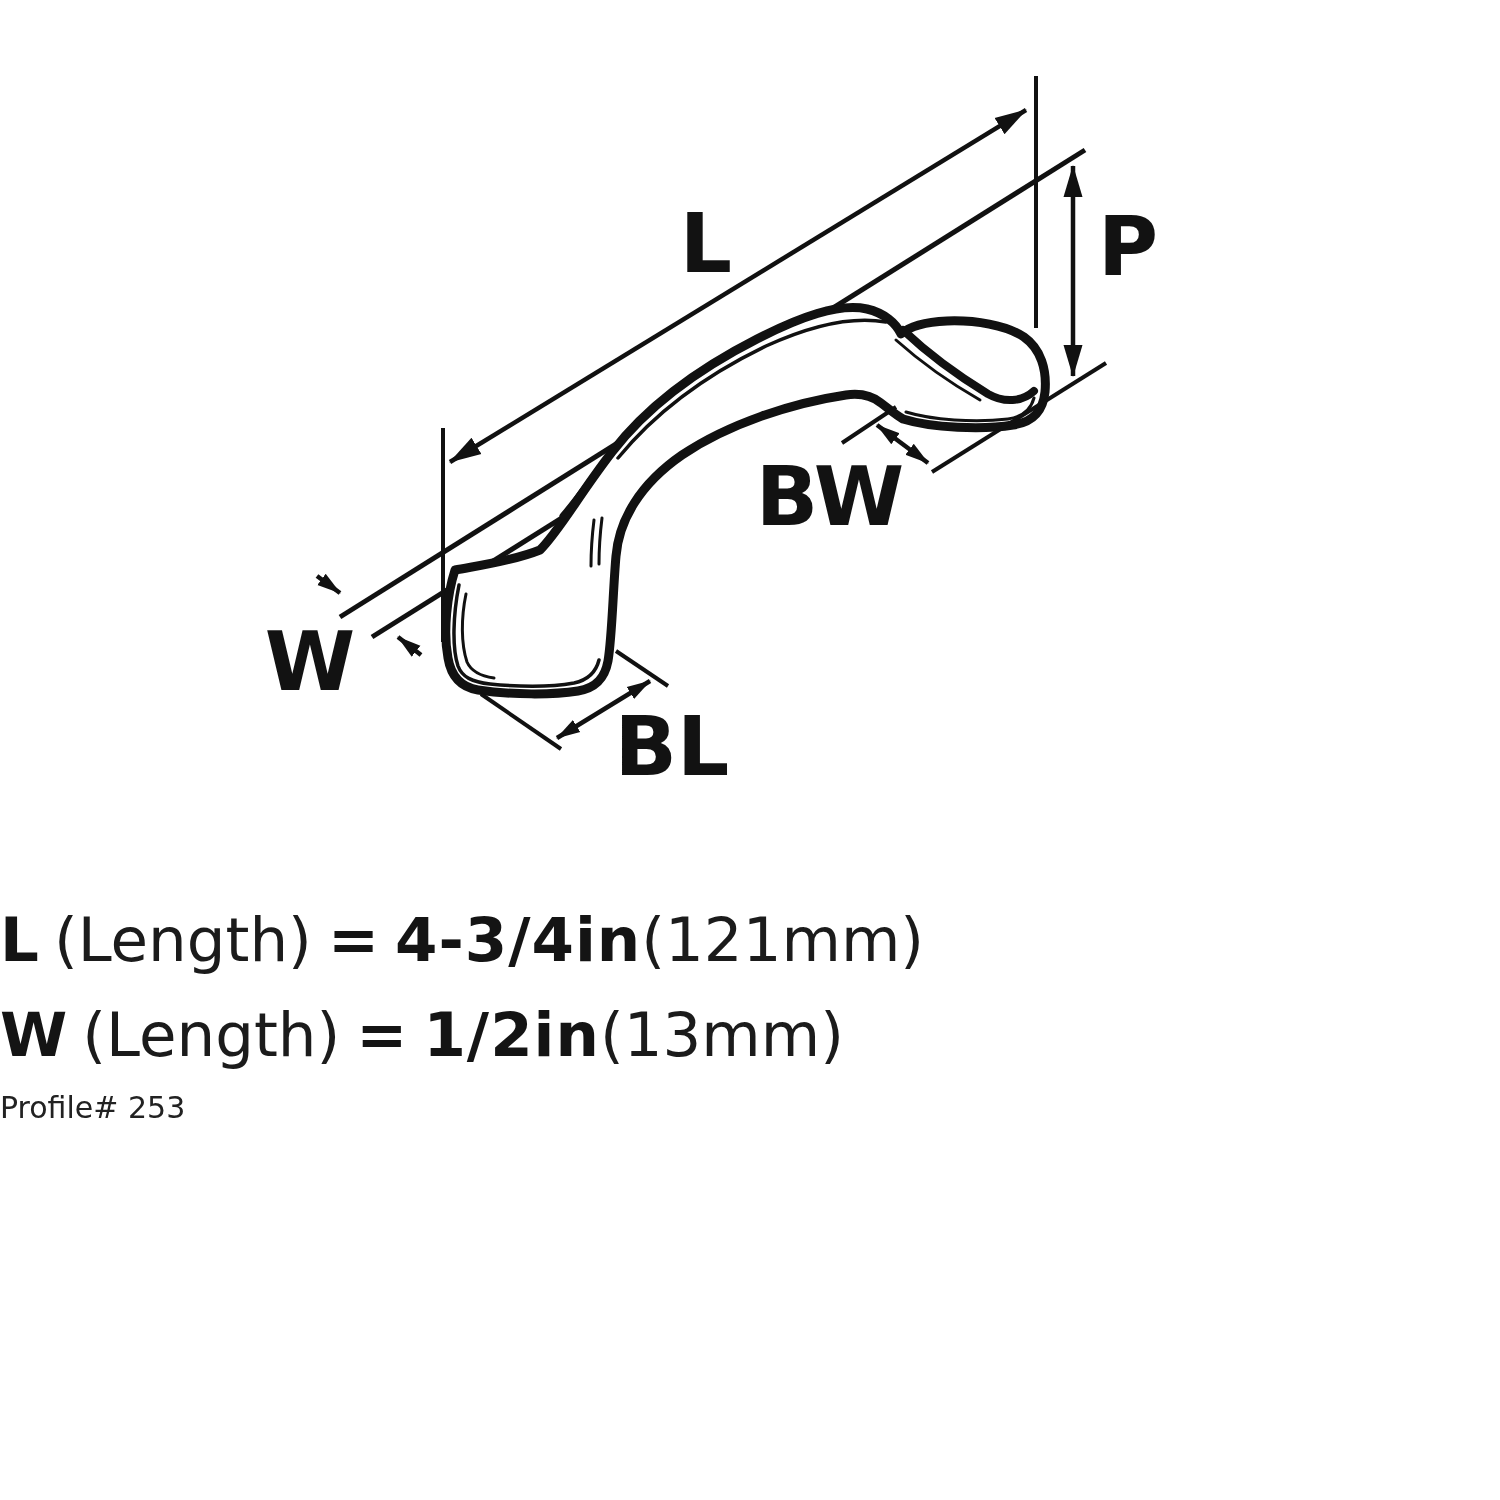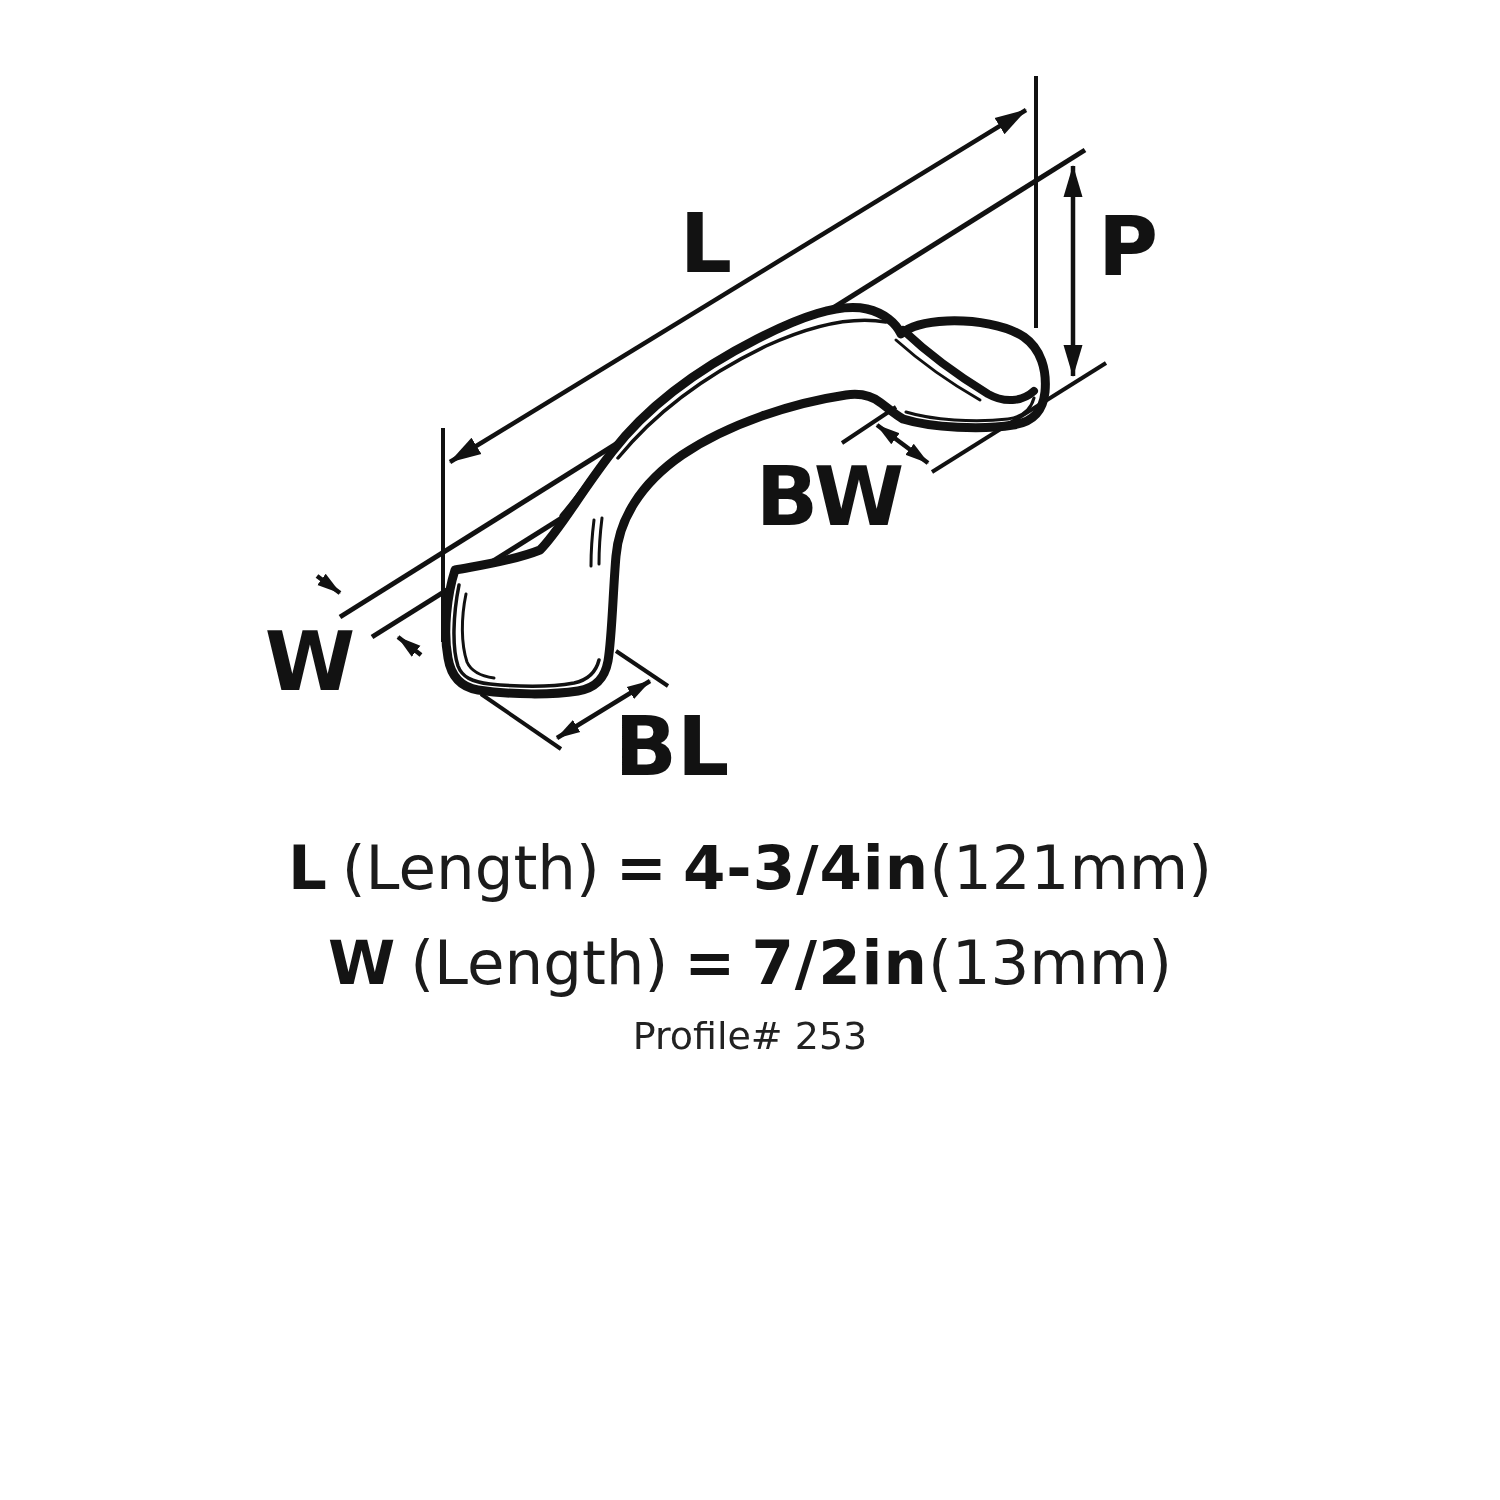--- a/index.html
+++ b/index.html
@@ -1,27 +1,27 @@
 <!DOCTYPE html>
 <html><head>
 <meta charset="utf-8">
 <style>
   html,body{margin:0;padding:0;background:#ffffff;}
   #page{position:relative;width:1500px;height:1500px;background:#ffffff;overflow:hidden;
         font-family:"DejaVu Sans","Liberation Sans",sans-serif;}
   #diagram-svg{position:absolute;left:0;top:0;}
   .dim-label{font-family:"DejaVu Sans","Liberation Sans",sans-serif;font-weight:700;fill:#121212;}
-  #spec-block{position:absolute;left:0;top:820px;width:1500px;text-align:center;color:#141414;}
+  #spec-block{position:absolute;left:0;top:892px;width:1500px;text-align:left;color:#141414;}
   .spec-row{height:95px;line-height:95px;font-size:61px;white-space:nowrap;}
   .spec-row .code{font-weight:700;letter-spacing:1px;}
   .spec-row .desc{font-weight:400;margin:0 16px 0 14px;color:#1b1b1b;}
   .spec-row .eq{font-weight:700;margin-right:16px;}
   .spec-row .imp{font-weight:700;letter-spacing:1px;}
   .spec-row .met{font-weight:400;color:#1b1b1b;}
-  #profile-line{margin-top:6px;font-size:38px;font-weight:400;color:#222222;line-height:40px;}
+  #profile-line{margin-top:6px;font-size:30px;font-weight:400;color:#222222;line-height:40px;}
 </style>
 </head>
 <body>
 
 <div id="page">
 
   <svg id="diagram-svg" width="1500" height="830" viewBox="0 0 1500 830">
     <defs>
       <marker id="ah" markerUnits="userSpaceOnUse" markerWidth="34" markerHeight="24" refX="31" refY="11" orient="auto-start-reverse">
         <polygon points="0,1.5 32,11 0,20.5" fill="#111111"></polygon>
@@ -94,18 +94,18 @@
     <text class="dim-label" x="310" y="690" font-size="82" text-anchor="middle">W</text>
     <text class="dim-label" x="830" y="525" font-size="82" text-anchor="middle">BW</text>
     <text class="dim-label" x="672" y="775" font-size="82" text-anchor="middle">BL</text>
   </svg>
 
   <div id="spec-block">
     <div class="spec-row">
       <span class="code">L</span><span class="desc">(Length)</span><span class="eq">=</span><span class="imp">4-3/4in</span><span class="met">(121mm)</span>
     </div>
     <div class="spec-row">
-      <span class="code">W</span><span class="desc">(Length)</span><span class="eq">=</span><span class="imp">7/2in</span><span class="met">(13mm)</span>
+      <span class="code">W</span><span class="desc">(Length)</span><span class="eq">=</span><span class="imp">1/2in</span><span class="met">(13mm)</span>
     </div>
     <div id="profile-line">Profile# 253</div>
   </div>
 
 </div>
 
 </body></html>

